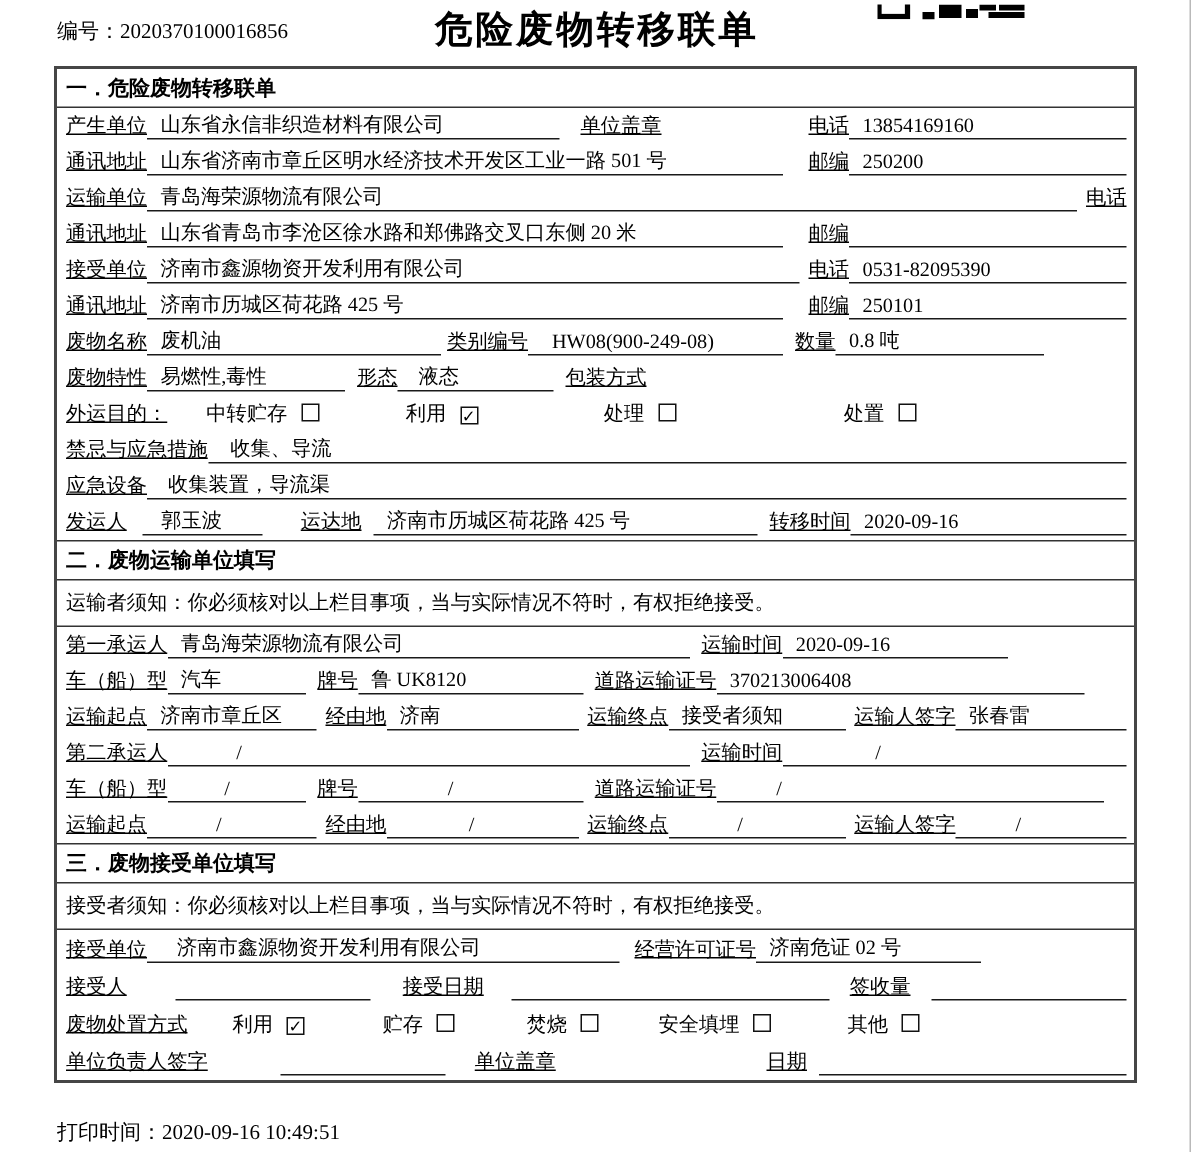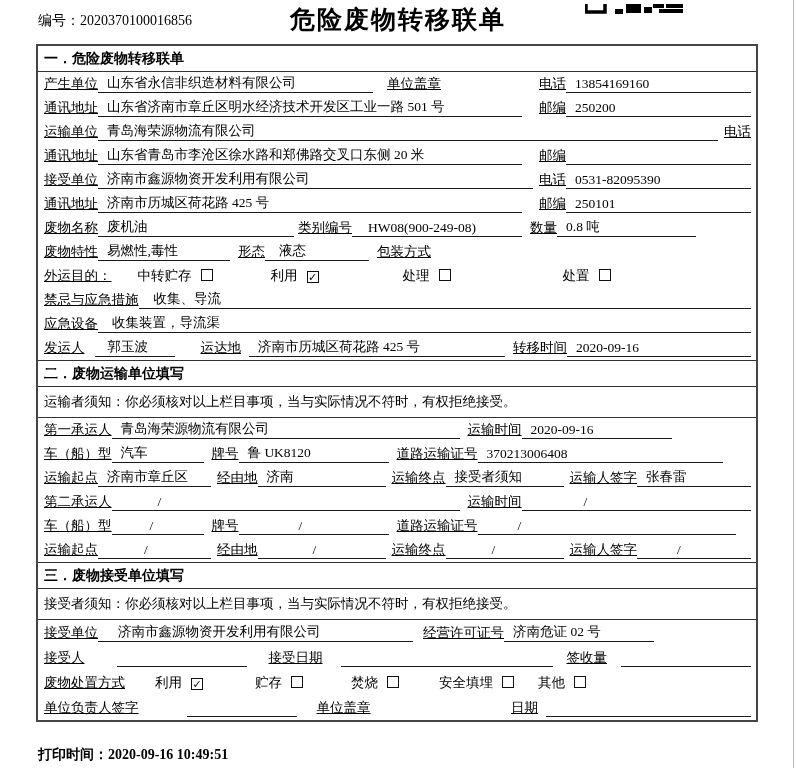--- a/index.html
+++ b/index.html
@@ -37,21 +37,21 @@
   .grow{flex:1 1 auto;}
   .sp{flex:1 1 auto;}
   .slash{padding-left:46px;}
   .slash-far{padding-left:62px;}
   .cb{
     display:inline-block;width:12px;height:12px;border:1px solid #111;margin-left:9px;
     text-align:center;line-height:11px;font-size:11px;vertical-align:-1px;
     font-family:"DejaVu Sans",sans-serif;box-sizing:border-box;
   }
   .opt{white-space:nowrap;flex:none;}
-  .footer{position:absolute;left:38px;top:746px;font-size:14px;white-space:nowrap;font-weight:bold;}
+  .footer{position:absolute;left:38px;top:746px;font-size:14px;white-space:nowrap;}
 </style>
 </head>
 <body>
 
 <div class="serial"><span>编号：</span><span>2020370100016856</span></div>
 <div class="doc-title">危险废物转移联单</div>
 <div class="qr">
   <svg width="100" height="10" viewBox="0 0 100 10">
     <rect x="1" y="-6" width="19" height="14" fill="none" stroke="#000" stroke-width="3.5"></rect>
     <rect x="30" y="5" width="8" height="5" fill="#000"></rect>
@@ -239,21 +239,21 @@
       <span class="lbl" style="margin-left:14px">签收量</span>
       <span class="val grow" style="margin-left:14px"></span>
     </div>
 
     <div class="row">
       <span class="lbl">废物处置方式</span>
       <span class="opt" style="margin-left:30px"><span>利用</span><span class="cb"><i>✓</i></span></span>
       <span class="opt" style="margin-left:52px"><span>贮存</span><span class="cb"><i></i></span></span>
       <span class="opt" style="margin-left:48px"><span>焚烧</span><span class="cb"><i></i></span></span>
       <span class="opt" style="margin-left:40px"><span>安全填埋</span><span class="cb"><i></i></span></span>
-      <span class="opt" style="margin-left:24px"><span>其他</span><span class="cb"><i></i></span></span>
+      <span class="opt" style="margin-left:51px"><span>其他</span><span class="cb"><i></i></span></span>
     </div>
 
     <div class="row">
       <span class="lbl">单位负责人签字</span>
       <span class="val" style="width:110px;margin-left:48px"></span>
       <span class="lbl" style="margin-left:20px">单位盖章</span>
       <span class="sp"></span>
       <span class="lbl">日期</span>
       <span class="val" style="width:205px;margin-left:8px"></span>
     </div>

